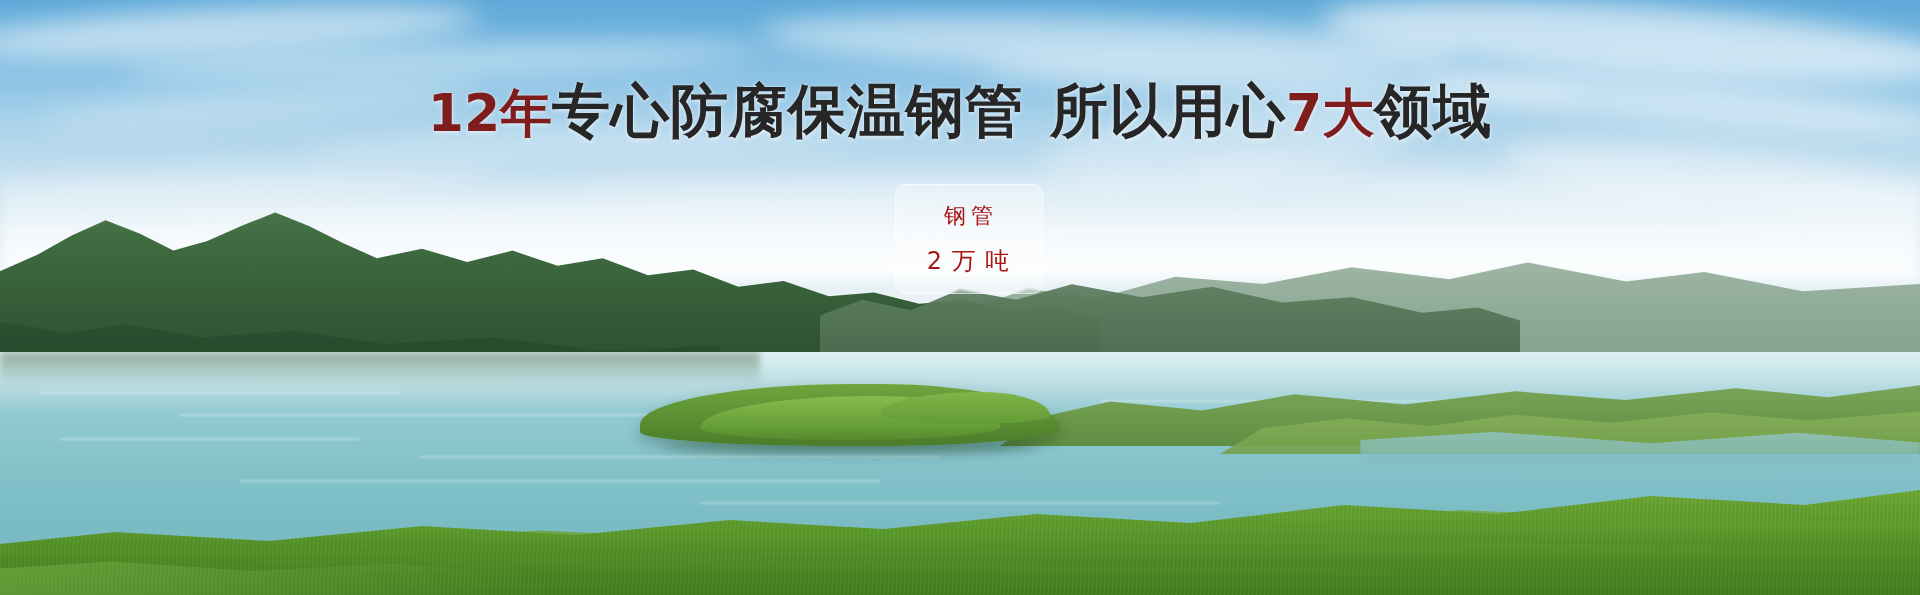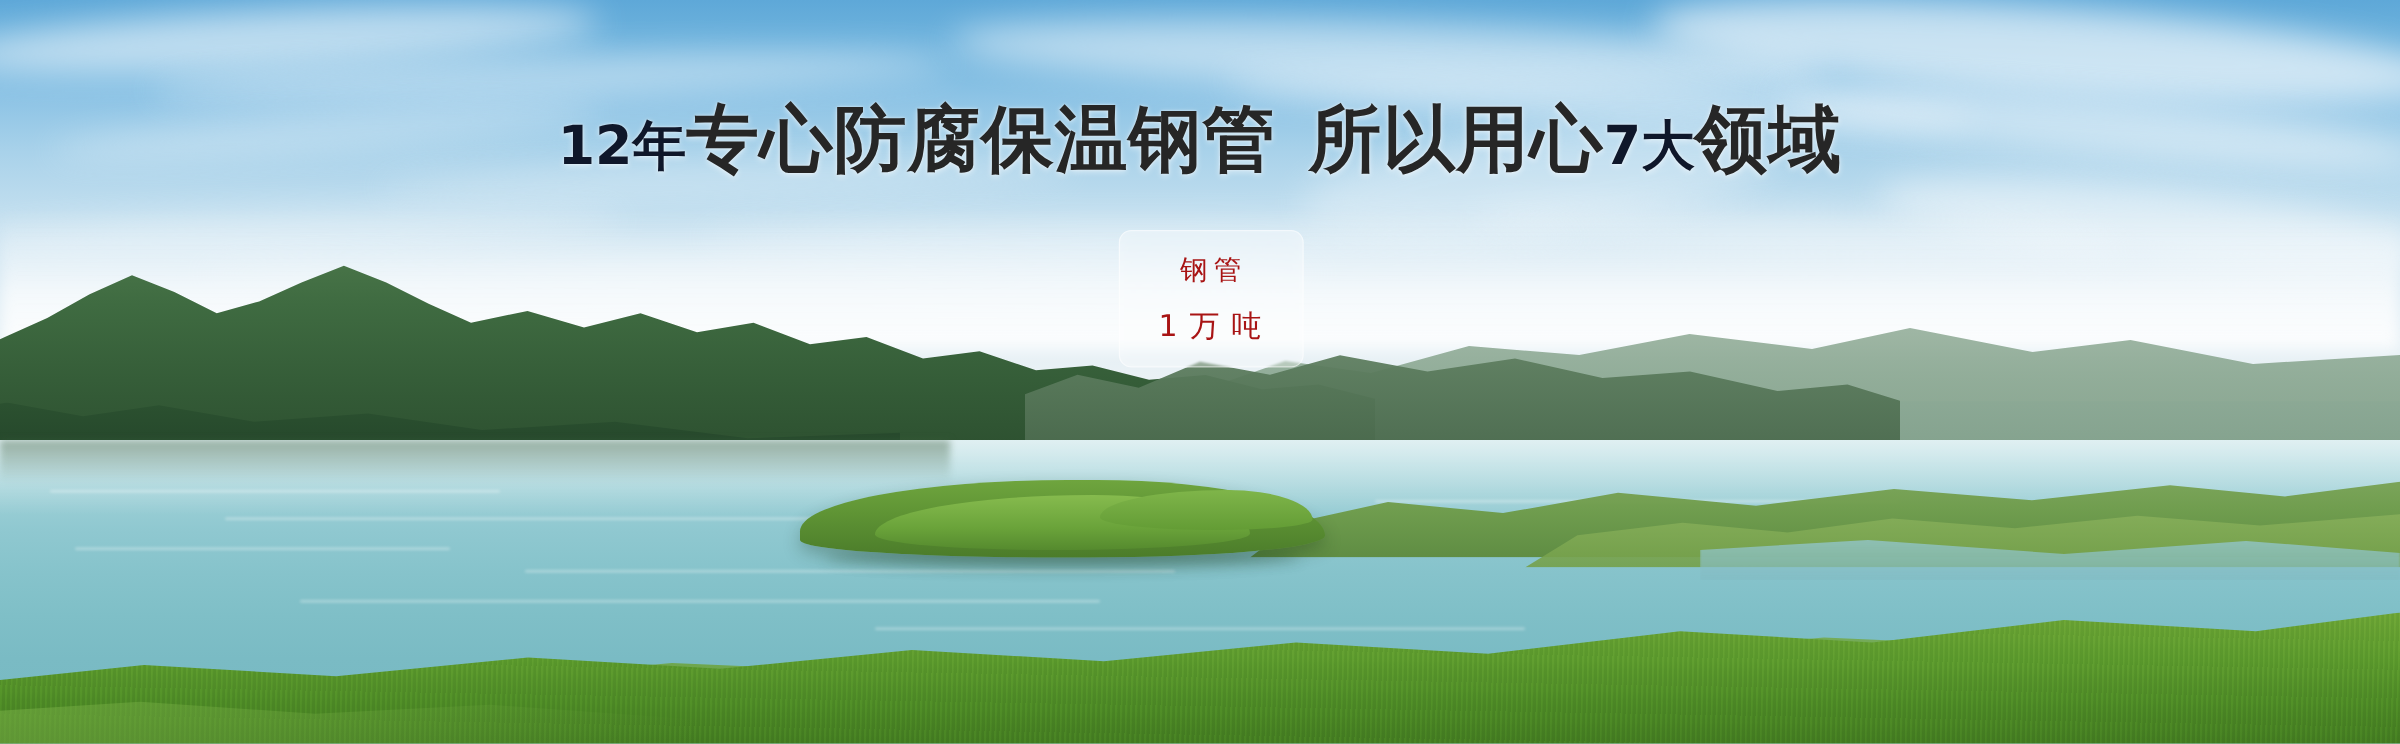--- a/index.html
+++ b/index.html
@@ -218,22 +218,22 @@
     margin-top:82px;
     font-family:"DejaVu Sans", sans-serif;
     font-size:58px;
     font-weight:bold;
     letter-spacing:1px;
     white-space:nowrap;
     line-height:1;
     text-shadow:0 2px 5px rgba(255,255,255,.55), 0 0 2px rgba(255,255,255,.6);
   }
   .hl-red {
-    color:#0f172a;
-    font-size:43px;
+    color:#7f1d1d;
+    font-size:52px;
     letter-spacing:0;
   }
   .hl-dark { color:#262626;margin-top:32px; }
   .hl-gap { display:inline-block; width:26px; }
 
   .subtitle-pill {
     margin-top:22px;
     border:2px solid #3a3a3a;
     border-radius:30px;
     padding:8px 30px 10px;
@@ -347,21 +347,21 @@
     <div class="headline">
       <span class="hl-red">12</span><span class="hl-red">年</span><span class="hl-dark">专心防腐保温钢管</span><span class="hl-gap"></span><span class="hl-dark">所以用心</span><span class="hl-red">7</span><span class="hl-red">大</span><span class="hl-dark">领域</span>
     </div>
 
 
     <div class="cards">
 
       <div class="card">
         <div class="card-label">钢管</div>
         <div class="card-value">
-          <span>1 万 吨</span>
+          <span>2 万 吨</span>
         </div>
       </div>
 
 
 
     </div>
   </div>
 </div>
 
 </body></html>

